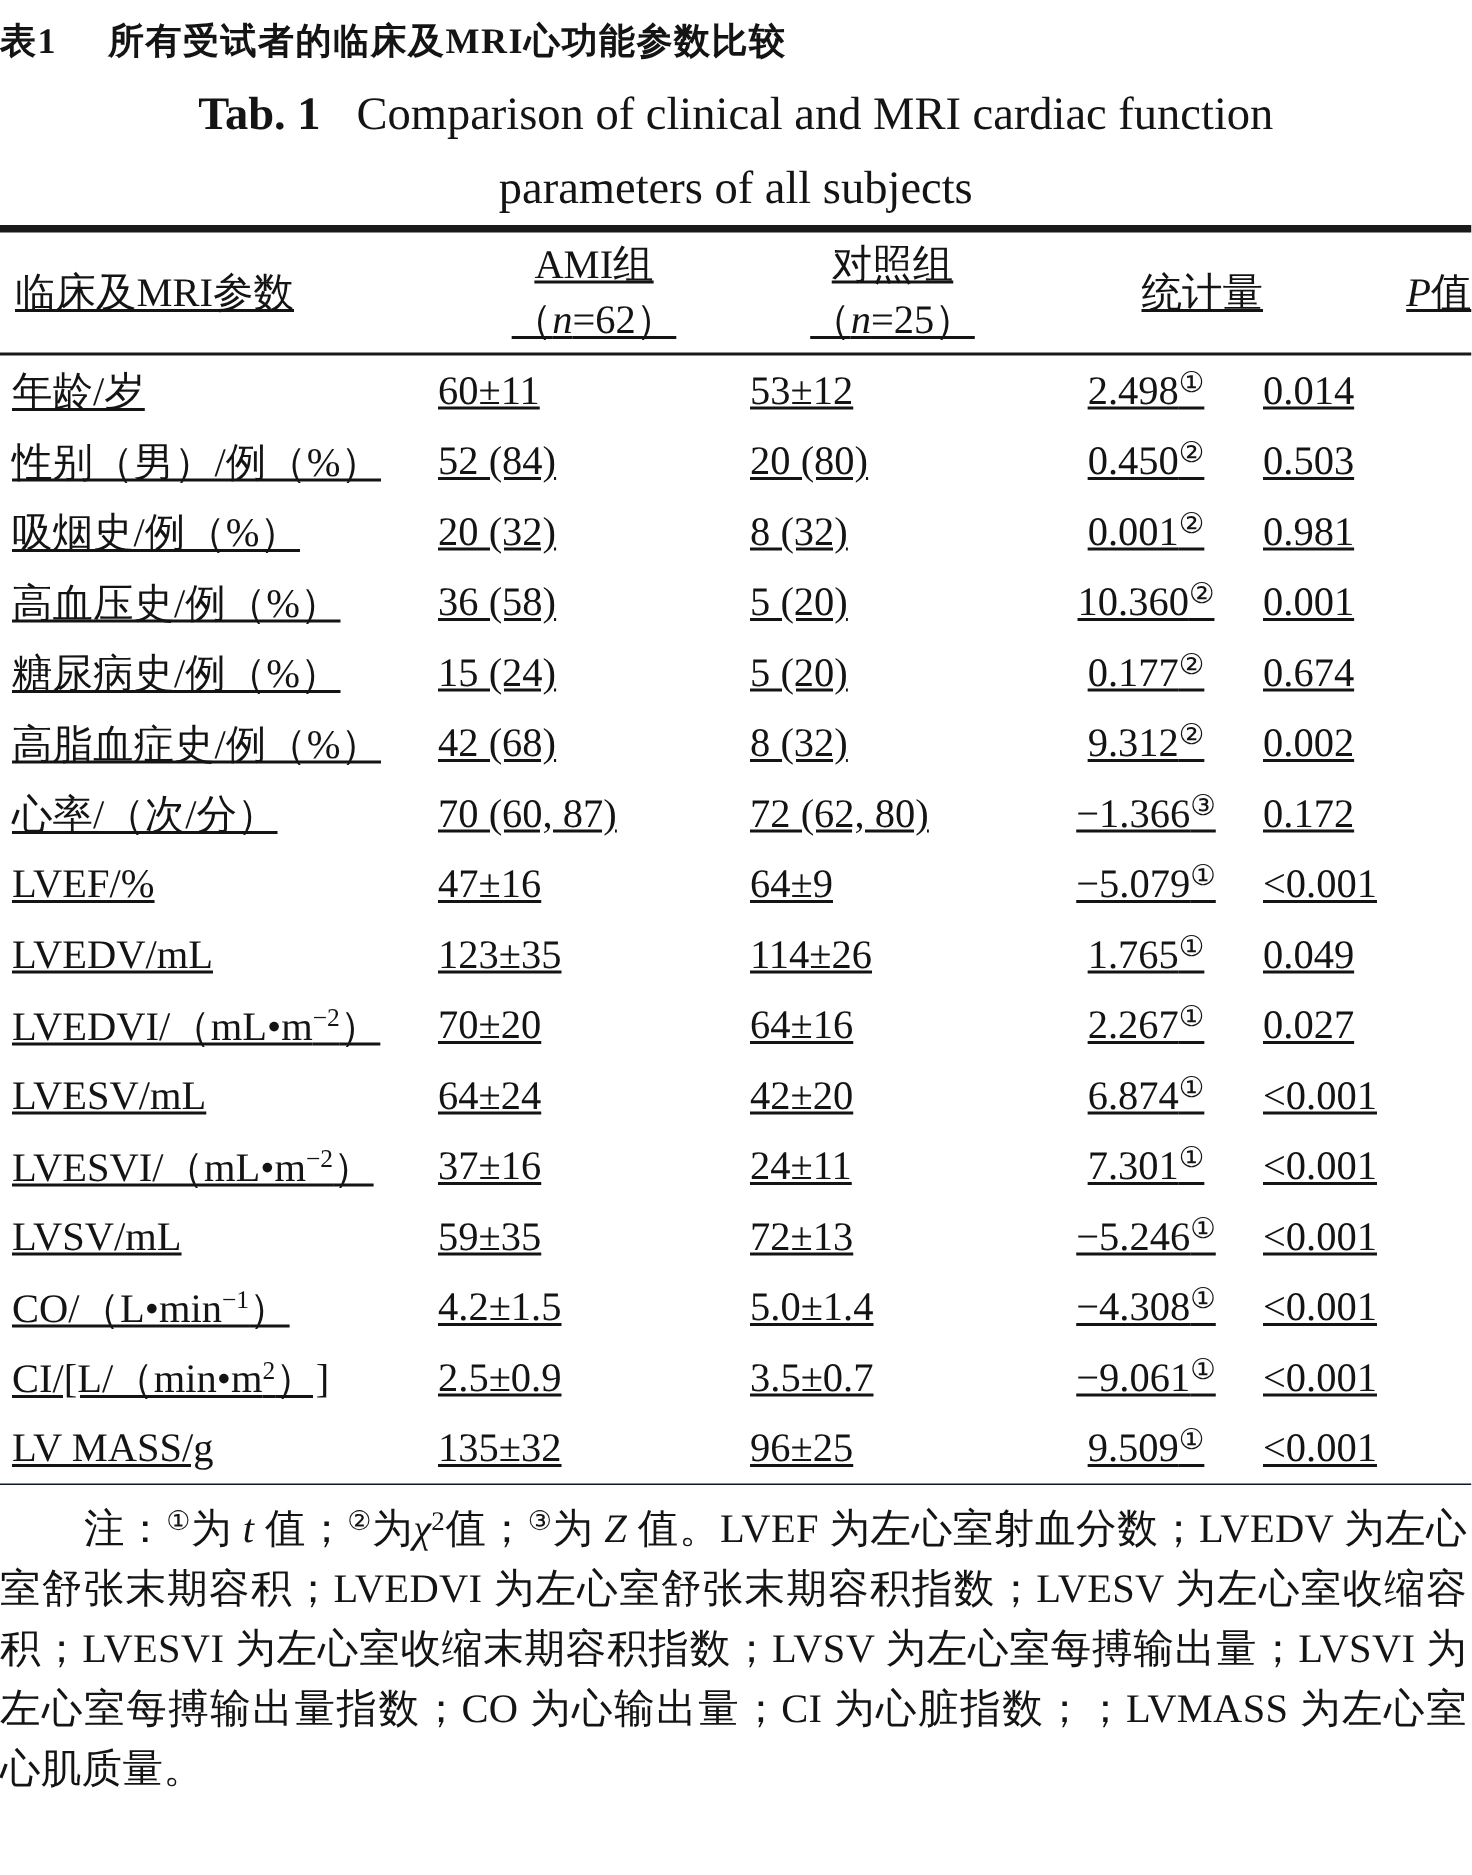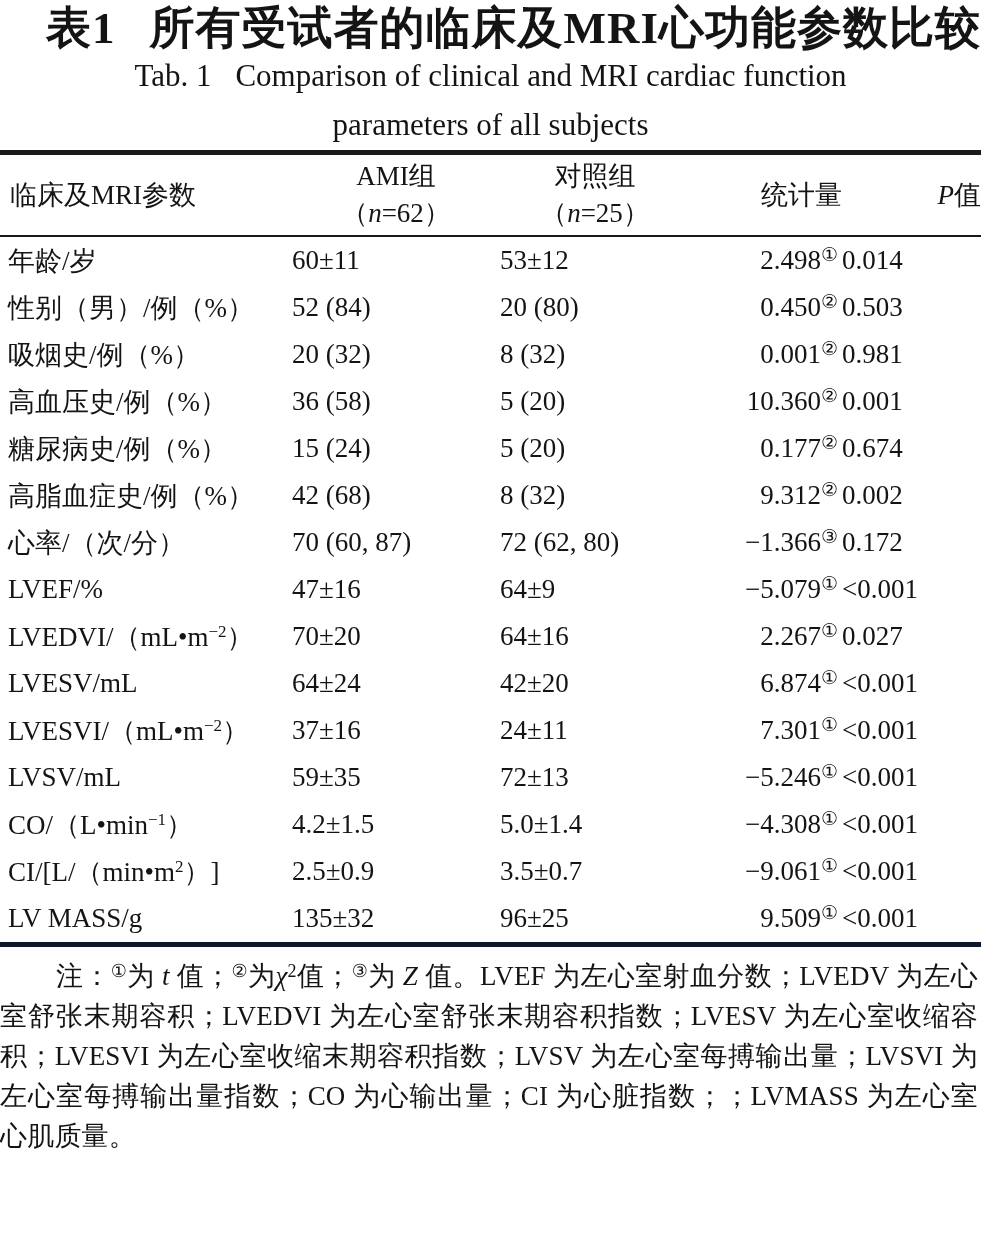--- a/index.html
+++ b/index.html
@@ -7,46 +7,46 @@
     width:981px;height:1250px;overflow:hidden;
     color:#141414;
     font-family:"Liberation Serif","DejaVu Serif",serif;
   }
   .page{width:981px;height:1250px;}
   .it{font-style:italic;}
 
   
   .hdr{padding-top:5px;}
   .title-zh{
-    text-align:right;font-size:45px;line-height:46px;font-weight:700;
+    text-align:left;font-size:24px;line-height:46px;font-weight:700;
     letter-spacing:1px;
   }
   .title-zh .zh-tag{margin-right:34px;}
   .title-en{text-align:center;font-size:31px;line-height:50px;}
-  .title-en .en-tag{font-weight:400;margin-right:24px;}
+  .title-en .en-tag{font-weight:700;margin-right:24px;}
   .title-en.line2{line-height:48px;}
 
   
   table.tbl{
     width:981px;border-collapse:collapse;table-layout:fixed;
     margin-top:1px;
-    border-top:5px solid #1a1a1a;border-bottom:5px solid #0f172a;
+    border-top:5px solid #1a1a1a;border-bottom:1px solid #0f172a;text-decoration:underline;
   }
   col.w1{width:292px;} col.w2{width:208px;} col.w3{width:190px;}
   col.w4{width:152px;} col.w5{width:139px;}
   th,td{font-weight:400;font-size:27px;padding:0;vertical-align:middle;color:#141414;}
   thead th{border-bottom:2px solid #1a1a1a;height:80px;}
   thead th.c1{text-align:left;padding-left:10px;}
   thead th.c2,thead th.c3{}
   thead th.c2 div,thead th.c3 div{line-height:37px;}
   thead th.c4,thead th.c5{text-align:right;}
   tbody td{height:47px;}
   tbody td.c1{text-align:left;padding-left:8px;white-space:nowrap;}
   tbody td.c2,tbody td.c3{text-align:left;white-space:nowrap;}
-  tbody td.c4{text-align:right;padding-right:4px;white-space:nowrap;}
+  tbody td.c4{text-align:center;padding-right:4px;white-space:nowrap;}
   tbody td.c5{padding-right:8px;white-space:nowrap;}
 
   sup{line-height:0;}
   td.c1 sup{font-size:17px;vertical-align:9px;}
   sup.mark{font-size:19px;vertical-align:8px;}
 
   
   .note{
     width:978px;margin:9px 0 0 0;padding:0;
     font-size:27px;line-height:40px;
@@ -144,20 +144,27 @@
           <td class="c5">0.172</td>
         </tr>
         <tr>
           <td class="c1">LVEF/%</td>
           <td class="c2">47±16</td>
           <td class="c3">64±9</td>
           <td class="c4"><span>−5.079</span><sup class="mark">①</sup></td>
           <td class="c5">&lt;0.001</td>
         </tr>
         <tr>
+          <td class="c1">LVEDV/mL</td>
+          <td class="c2">123±35</td>
+          <td class="c3">114±26</td>
+          <td class="c4"><span>1.765</span><sup class="mark">①</sup></td>
+          <td class="c5">0.049</td>
+        </tr>
+        <tr>
           <td class="c1">LVEDVI/（mL•m<sup>−2</sup>）</td>
           <td class="c2">70±20</td>
           <td class="c3">64±16</td>
           <td class="c4"><span>2.267</span><sup class="mark">①</sup></td>
           <td class="c5">0.027</td>
         </tr>
         <tr>
           <td class="c1">LVESV/mL</td>
           <td class="c2">64±24</td>
           <td class="c3">42±20</td>

